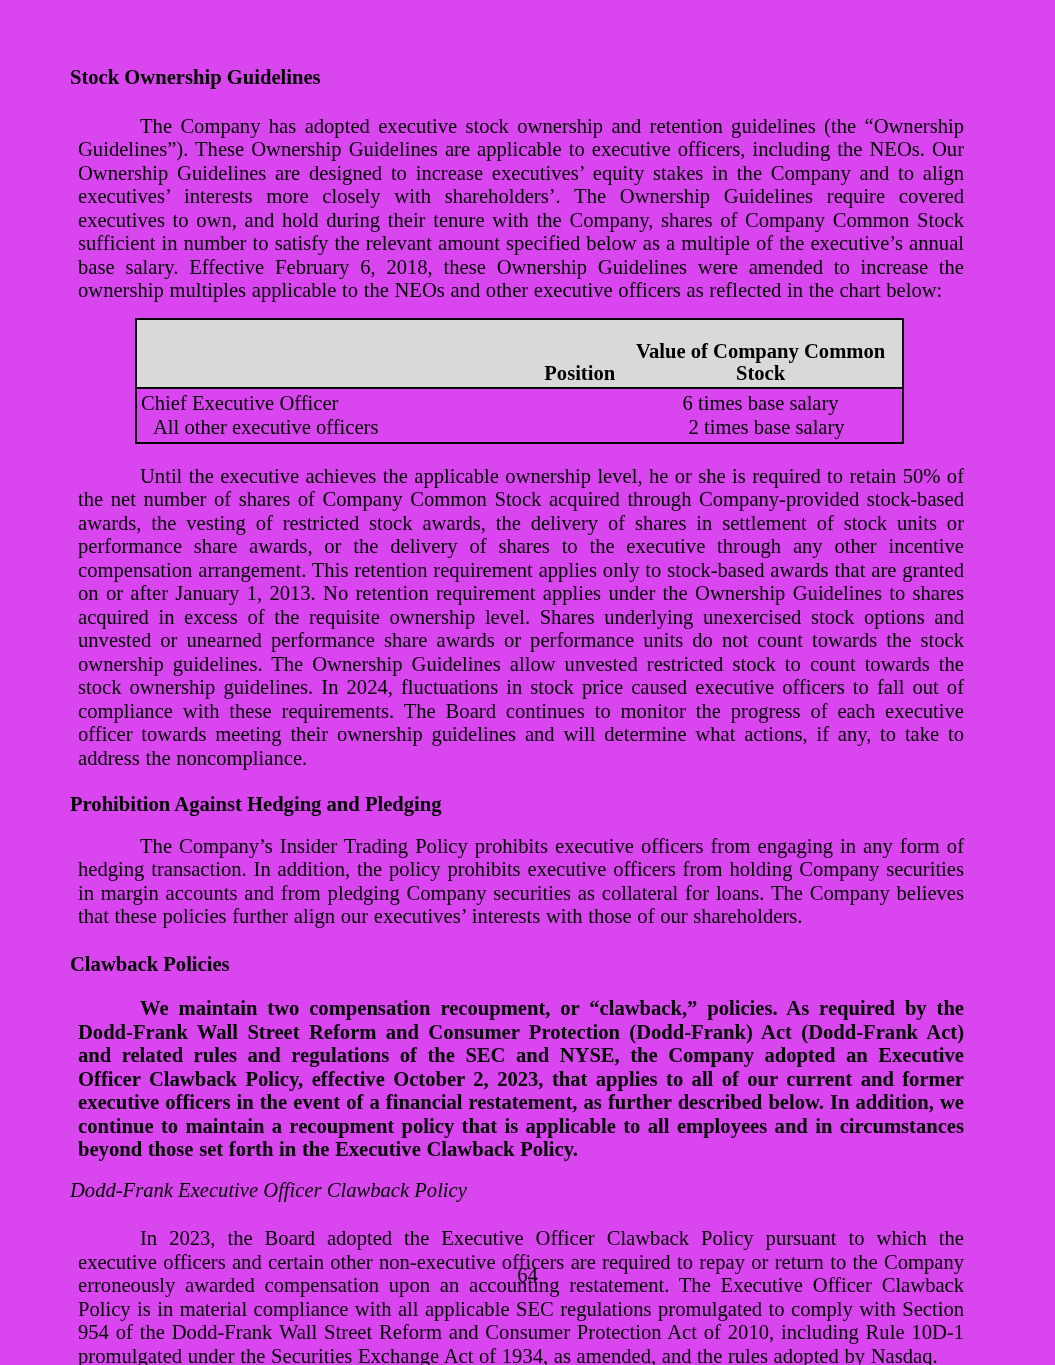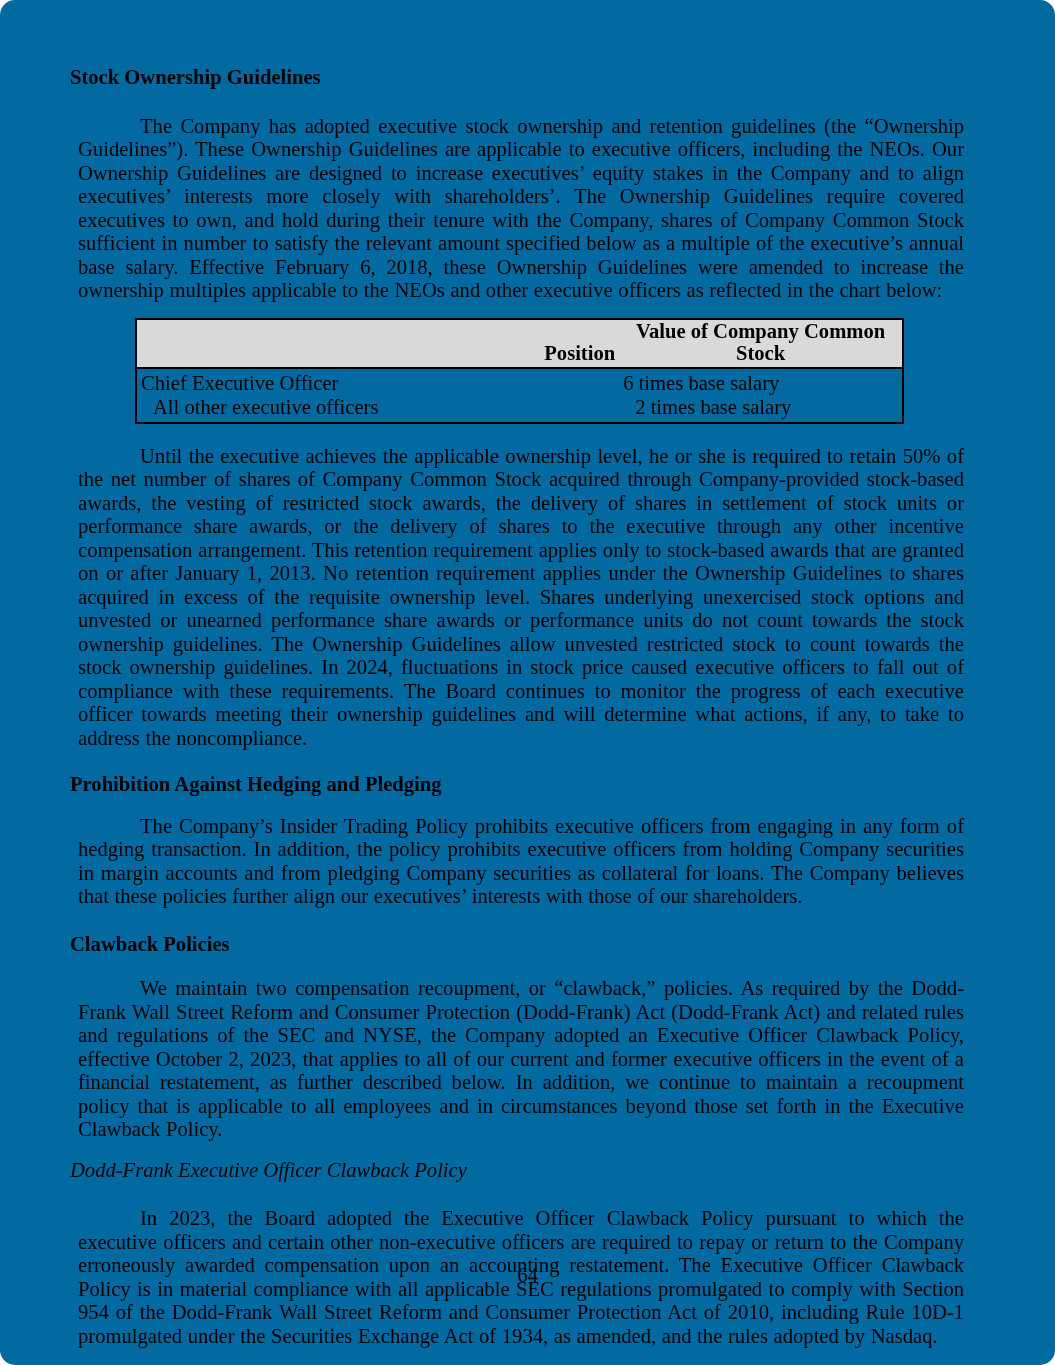--- a/index.html
+++ b/index.html
@@ -4,25 +4,24 @@
 <style>
   html, body {
     margin: 0;
     padding: 0;
     background: #ffffff;
   }
   .page {
     position: relative;
     width: 1055px;
     height: 1365px;
-    background: #0369a1;
+    background: #d946ef;
     color: #000000;
     font-family: "Liberation Serif", "DejaVu Serif", serif;
     overflow: hidden;
-    border-radius: 15px;
   }
   .content {
     margin-left: 70px;
     margin-right: 83px;
   }
   .heading {
     font-size: 20.6px;
     line-height: 23.5px;
     font-weight: bold;
     margin: 0;
@@ -39,59 +38,59 @@
     margin: 8px;
     word-spacing: 0.5px;
   }
   .mt-h1   { margin-top: 66px; }
   .mt-p1   { margin-top: 25px; }
   .mt-tbl  { margin-top: 15px; }
   .mt-p2   { margin-top: 21px; }
   .mt-h2   { margin-top: 23px; }
   .mt-p3   { margin-top: 18px; }
   .mt-h3   { margin-top: 24px; }
-  .mt-p4   { margin-top: 21px; }
+  .mt-p4   { margin-top: 21px; font-weight: bold; }
   .mt-h4   { margin-top: 17px; }
   .mt-p5   { margin-top: 25px; }
 
   table.ownership {
     border-collapse: collapse;
     table-layout: fixed;
     margin-left: 65px;
     width: 769px;
     border: 2px solid #000000;
     font-size: 20.6px;
   }
   table.ownership col.c-pos { width: 63%; }
   table.ownership col.c-val { width: 37%; }
   table.ownership thead tr {
     background: #d9d9d9;
   }
   table.ownership thead th {
     font-weight: bold;
     vertical-align: bottom;
     border-bottom: 2px solid #000000;
-    padding: 0 4px 2px 4px;
+    padding: 20px 4px 2px 4px;
     line-height: 22.5px;
   }
   table.ownership thead th.pos-h {
     text-align: right;
   }
   table.ownership thead th.val-h {
     text-align: center;
   }
   table.ownership tbody td {
     padding: 0 4px;
     line-height: 24.6px;
     vertical-align: middle;
   }
   table.ownership tbody tr:first-child td { padding-top: 2px; }
   table.ownership tbody tr:last-child td { padding-bottom: 2px; padding-left: 16px; }
   table.ownership td.pos-c { text-align: left; }
-  table.ownership td.val-c { }
+  table.ownership td.val-c { text-align: center; }
 
   .page-number {
     position: absolute;
     left: 0;
     right: 0;
     top: 1264px;
     text-align: center;
     font-size: 20.6px;
     line-height: 23.5px;
   }

